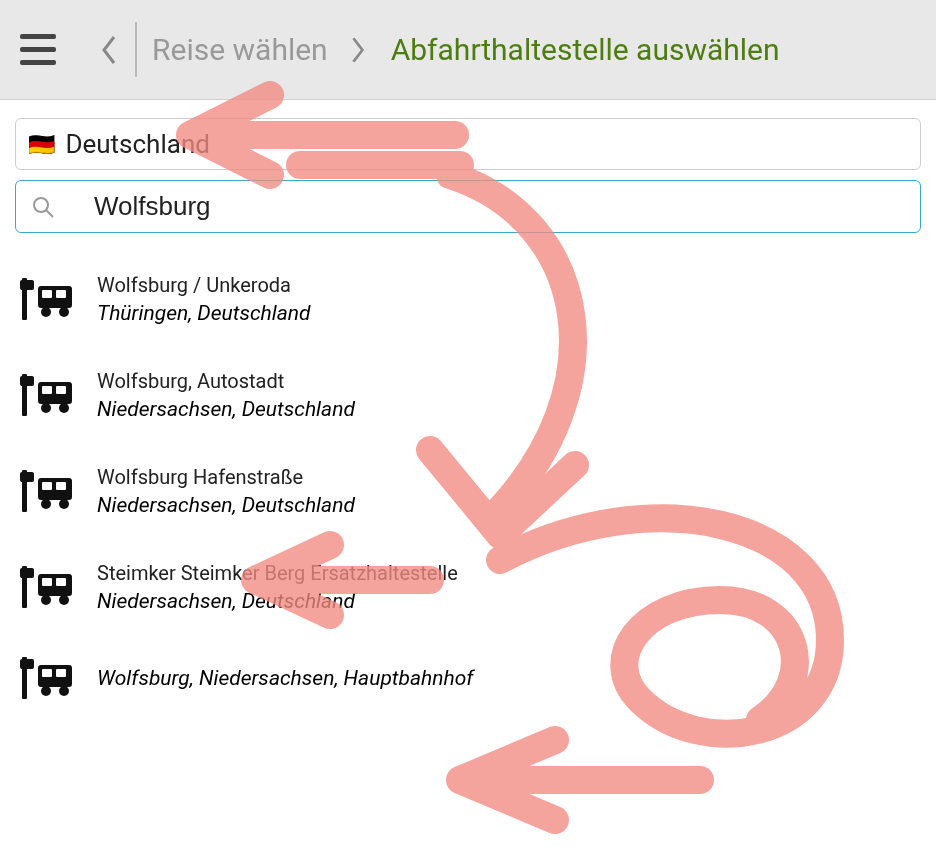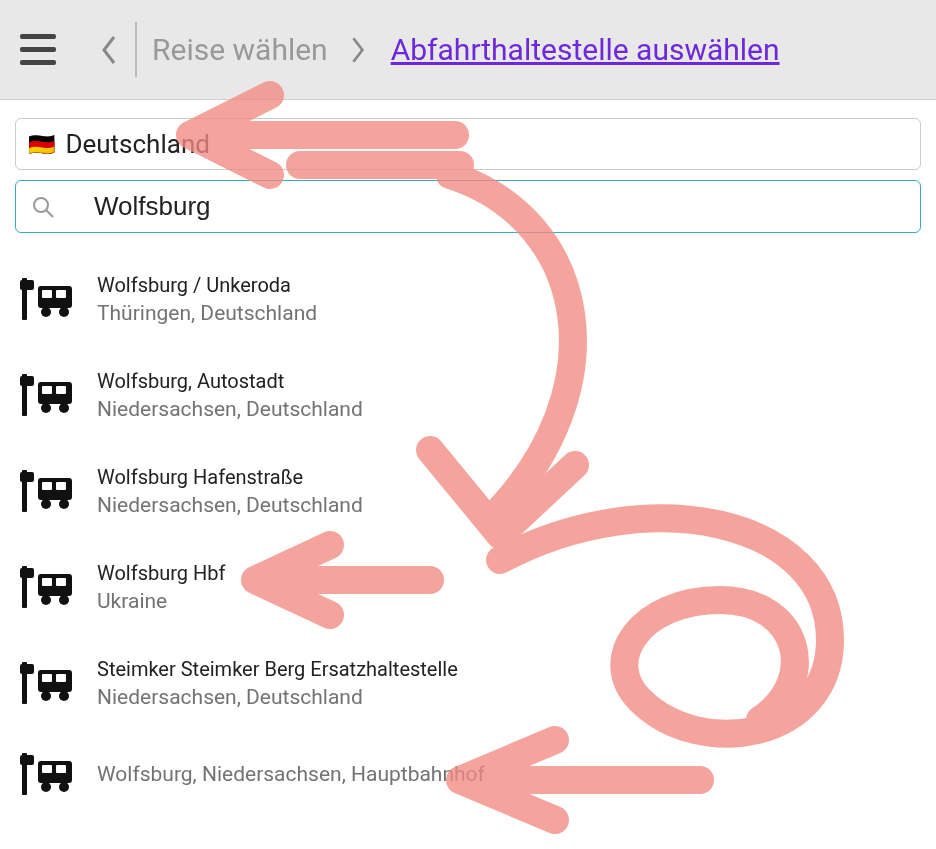--- a/index.html
+++ b/index.html
@@ -58,24 +58,23 @@
       font-weight: 400;
       margin-right: 20px;
     }
     .breadcrumb-chevron {
       width: 18px;
       height: 28px;
       stroke: #888;
       margin-right: 25px;
     }
     .breadcrumb-current {
-      color: #6d28d9;
+      color: #4d7c0f;
       font-size: 30px;
       font-weight: 400;
-      text-decoration: underline;
     }
     .country-selector {
       margin: 18px 15px 10px 15px;
       border: 1px solid #ccc;
       border-radius: 6px;
       padding: 10px 12px;
       display: flex;
       align-items: center;
       background: #fff;
       cursor: pointer;
@@ -132,21 +131,22 @@
       display: flex;
       flex-direction: column;
     }
     .result-title {
       font-size: 20px;
       color: #222;
       margin-bottom: 4px;
     }
     .result-subtitle {
       font-size: 21px;
-      color: #737373;
+      color: #000000;
+      font-style: italic;
     }
     .annotation-layer {
       position: absolute;
       left: 0;
       top: 0;
       width: 936px;
       height: 849px;
       pointer-events: none;
     }
   </style>
@@ -225,35 +225,20 @@
       <rect x="36" y="12" width="10" height="8" fill="#fff" rx="1"></rect>
       <circle cx="26" cy="34" r="5" fill="#111"></circle>
       <circle cx="44" cy="34" r="5" fill="#111"></circle>
     </svg>
     <div class="result-text">
       <span class="result-title">Wolfsburg Hafenstraße</span>
       <span class="result-subtitle">Niedersachsen, Deutschland</span>
     </div>
   </div>
 
-  <div class="result-item">
-    <svg class="stop-icon" viewBox="0 0 52 42">
-      <rect x="2" y="0" width="5" height="42" fill="#111" rx="1"></rect>
-      <rect x="0" y="2" width="14" height="10" fill="#111" rx="2"></rect>
-      <rect x="18" y="8" width="34" height="22" fill="#111" rx="3"></rect>
-      <rect x="22" y="12" width="10" height="8" fill="#fff" rx="1"></rect>
-      <rect x="36" y="12" width="10" height="8" fill="#fff" rx="1"></rect>
-      <circle cx="26" cy="34" r="5" fill="#111"></circle>
-      <circle cx="44" cy="34" r="5" fill="#111"></circle>
-    </svg>
-    <div class="result-text">
-      <span class="result-title">Wolfsburg Hbf</span>
-      <span class="result-subtitle">Ukraine</span>
-    </div>
-  </div>
 
   <div class="result-item">
     <svg class="stop-icon" viewBox="0 0 52 42">
       <rect x="2" y="0" width="5" height="42" fill="#111" rx="1"></rect>
       <rect x="0" y="2" width="14" height="10" fill="#111" rx="2"></rect>
       <rect x="18" y="8" width="34" height="22" fill="#111" rx="3"></rect>
       <rect x="22" y="12" width="10" height="8" fill="#fff" rx="1"></rect>
       <rect x="36" y="12" width="10" height="8" fill="#fff" rx="1"></rect>
       <circle cx="26" cy="34" r="5" fill="#111"></circle>
       <circle cx="44" cy="34" r="5" fill="#111"></circle>

